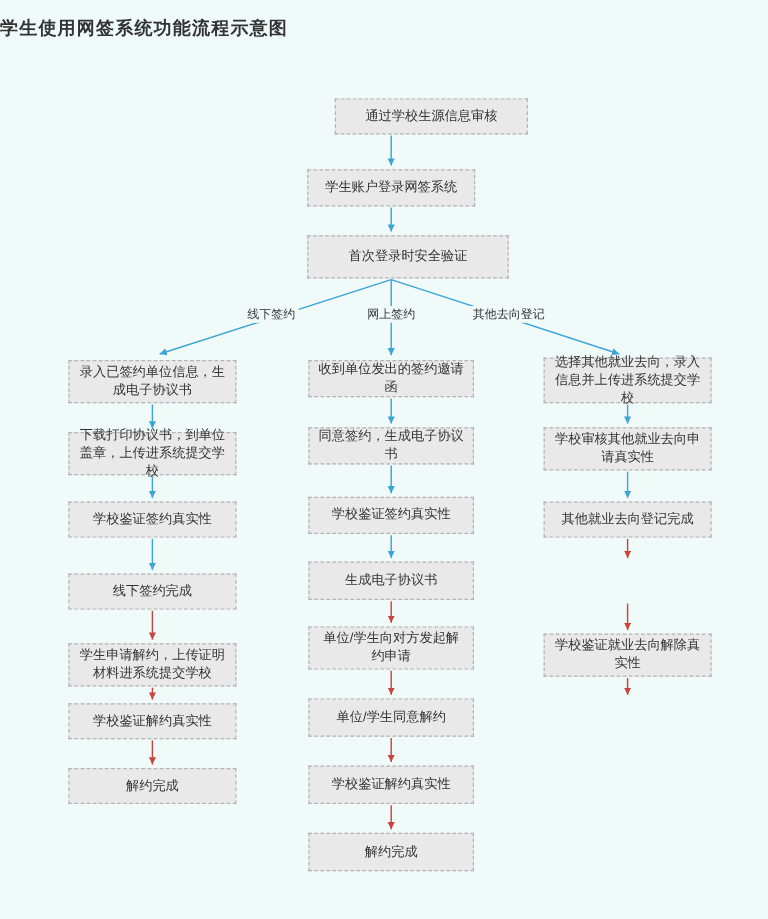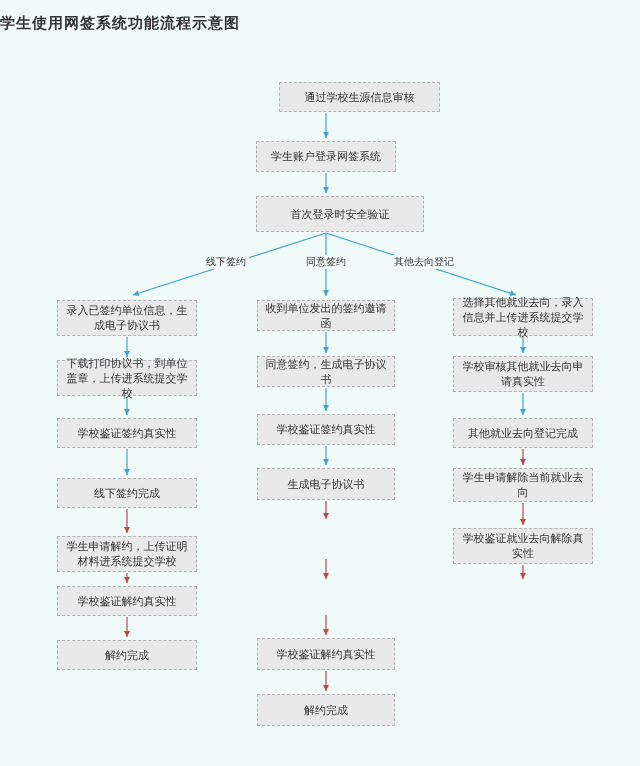--- a/index.html
+++ b/index.html
@@ -67,37 +67,38 @@
     <line class="c-red" x1="523" y1="449" x2="523" y2="465" marker-end="url(#mr)"></line>
     <line class="c-red" x1="523" y1="503" x2="523" y2="525" marker-end="url(#mr)"></line>
     <line class="c-red" x1="523" y1="565" x2="523" y2="579" marker-end="url(#mr)"></line>
   </svg>
 
   <div class="box" style="left:256px;top:82px;width:161px;height:30px;margin-left:23px;">通过学校生源信息审核</div>
   <div class="box" style="left:256px;top:141px;width:140px;height:31px;">学生账户登录网签系统</div>
   <div class="box" style="left:256px;top:196px;width:168px;height:36px;">首次登录时安全验证</div>
 
   <div class="blabel" style="left:226px;top:255px;">线下签约</div>
-  <div class="blabel" style="left:326px;top:255px;">同意签约</div>
+  <div class="blabel" style="left:326px;top:255px;">网上签约</div>
   <div class="blabel" style="left:424px;top:255px;">其他去向登记</div>
 
   <div class="box" style="left:57px;top:300px;width:140px;height:36px;">录入已签约单位信息，生成电子协议书</div>
   <div class="box" style="left:57px;top:360px;width:140px;height:36px;">下载打印协议书，到单位盖章，上传进系统提交学校</div>
   <div class="box" style="left:57px;top:418px;width:140px;height:30px;">学校鉴证签约真实性</div>
   <div class="box" style="left:57px;top:478px;width:140px;height:30px;">线下签约完成</div>
   <div class="box" style="left:57px;top:536px;width:140px;height:36px;">学生申请解约，上传证明材料进系统提交学校</div>
   <div class="box" style="left:57px;top:586px;width:140px;height:30px;">学校鉴证解约真实性</div>
   <div class="box" style="left:57px;top:640px;width:140px;height:30px;">解约完成</div>
 
   <div class="box" style="left:257px;top:300px;width:138px;height:31px;">收到单位发出的签约邀请函</div>
   <div class="box" style="left:257px;top:356px;width:138px;height:31px;">同意签约，生成电子协议书</div>
   <div class="box" style="left:257px;top:414px;width:138px;height:31px;">学校鉴证签约真实性</div>
   <div class="box" style="left:257px;top:468px;width:138px;height:32px;">生成电子协议书</div>
+  <div class="box" style="left:257px;top:522px;width:138px;height:36px;">单位/学生向对方发起解约申请</div>
+  <div class="box" style="left:257px;top:582px;width:138px;height:32px;">单位/学生同意解约</div>
   <div class="box" style="left:257px;top:638px;width:138px;height:32px;">学校鉴证解约真实性</div>
   <div class="box" style="left:257px;top:694px;width:138px;height:32px;">解约完成</div>
 
   <div class="box" style="left:453px;top:298px;width:140px;height:38px;">选择其他就业去向，录入信息并上传进系统提交学校</div>
   <div class="box" style="left:453px;top:356px;width:140px;height:36px;">学校审核其他就业去向申请真实性</div>
   <div class="box" style="left:453px;top:418px;width:140px;height:30px;">其他就业去向登记完成</div>
-  <div class="box" style="left:453px;top:468px;width:140px;height:34px;">学生申请解除当前就业去向</div>
   <div class="box" style="left:453px;top:528px;width:140px;height:36px;">学校鉴证就业去向解除真实性</div>
 
 </div>
 
 </body></html>

